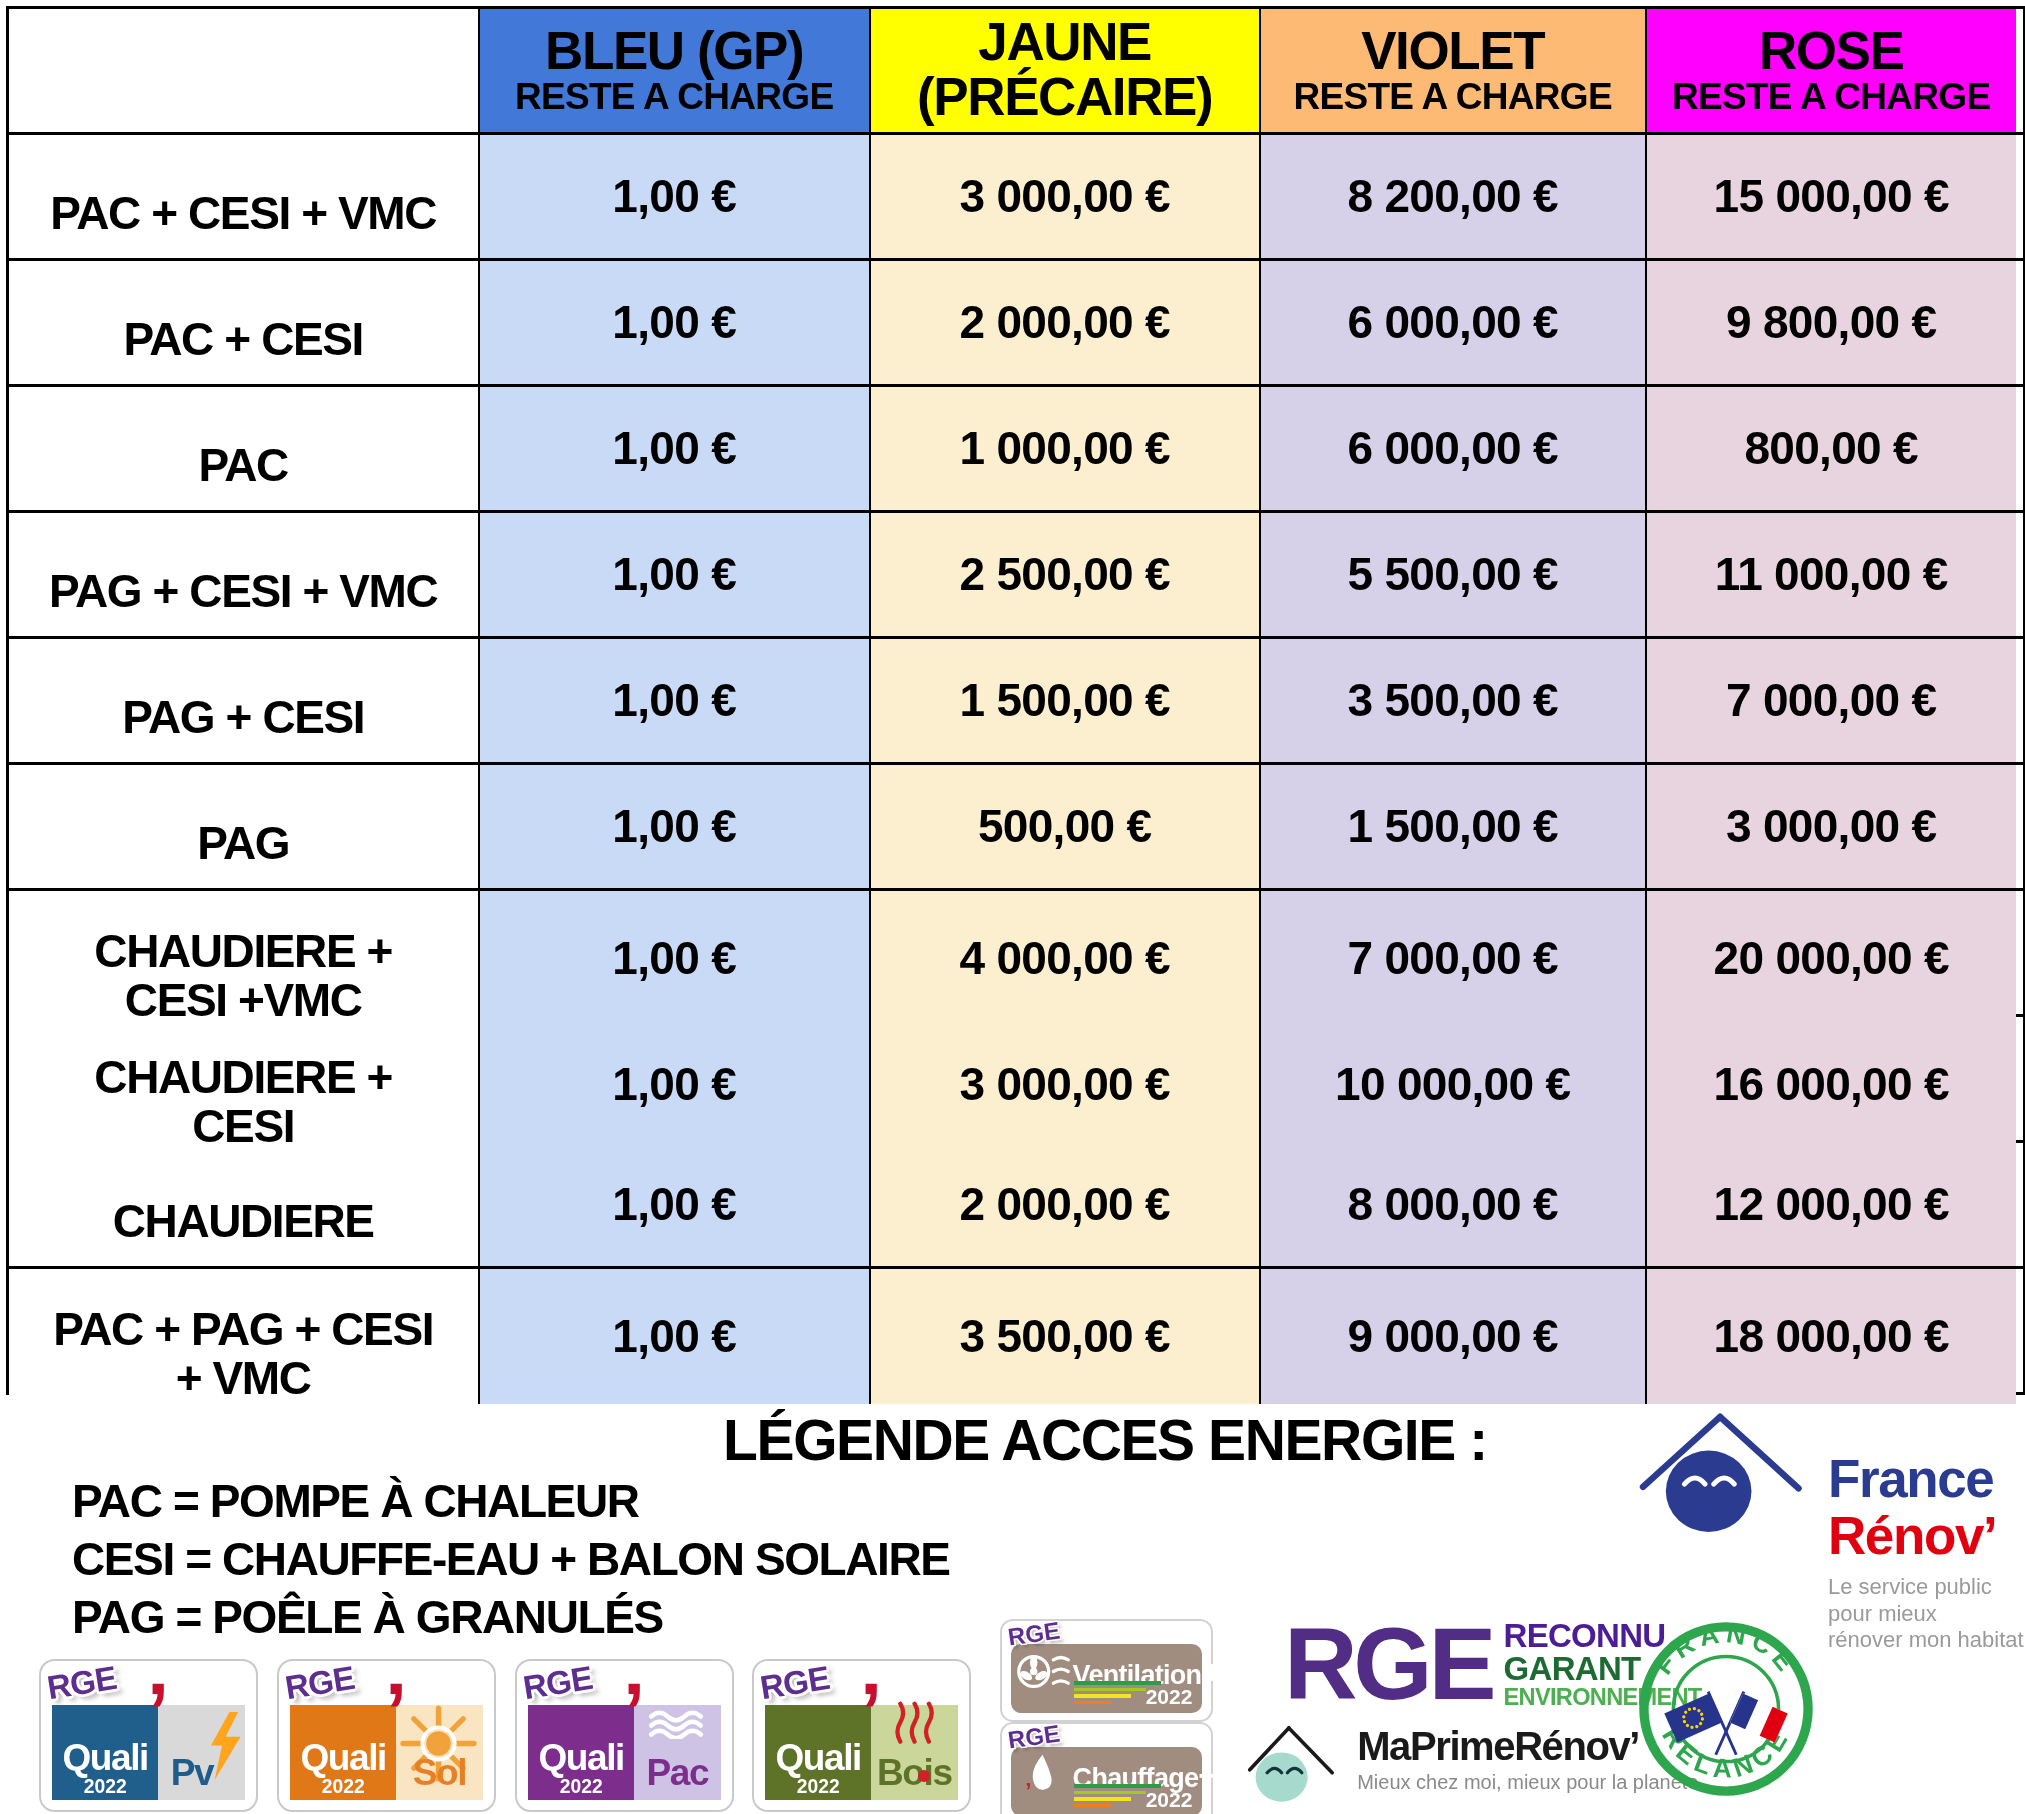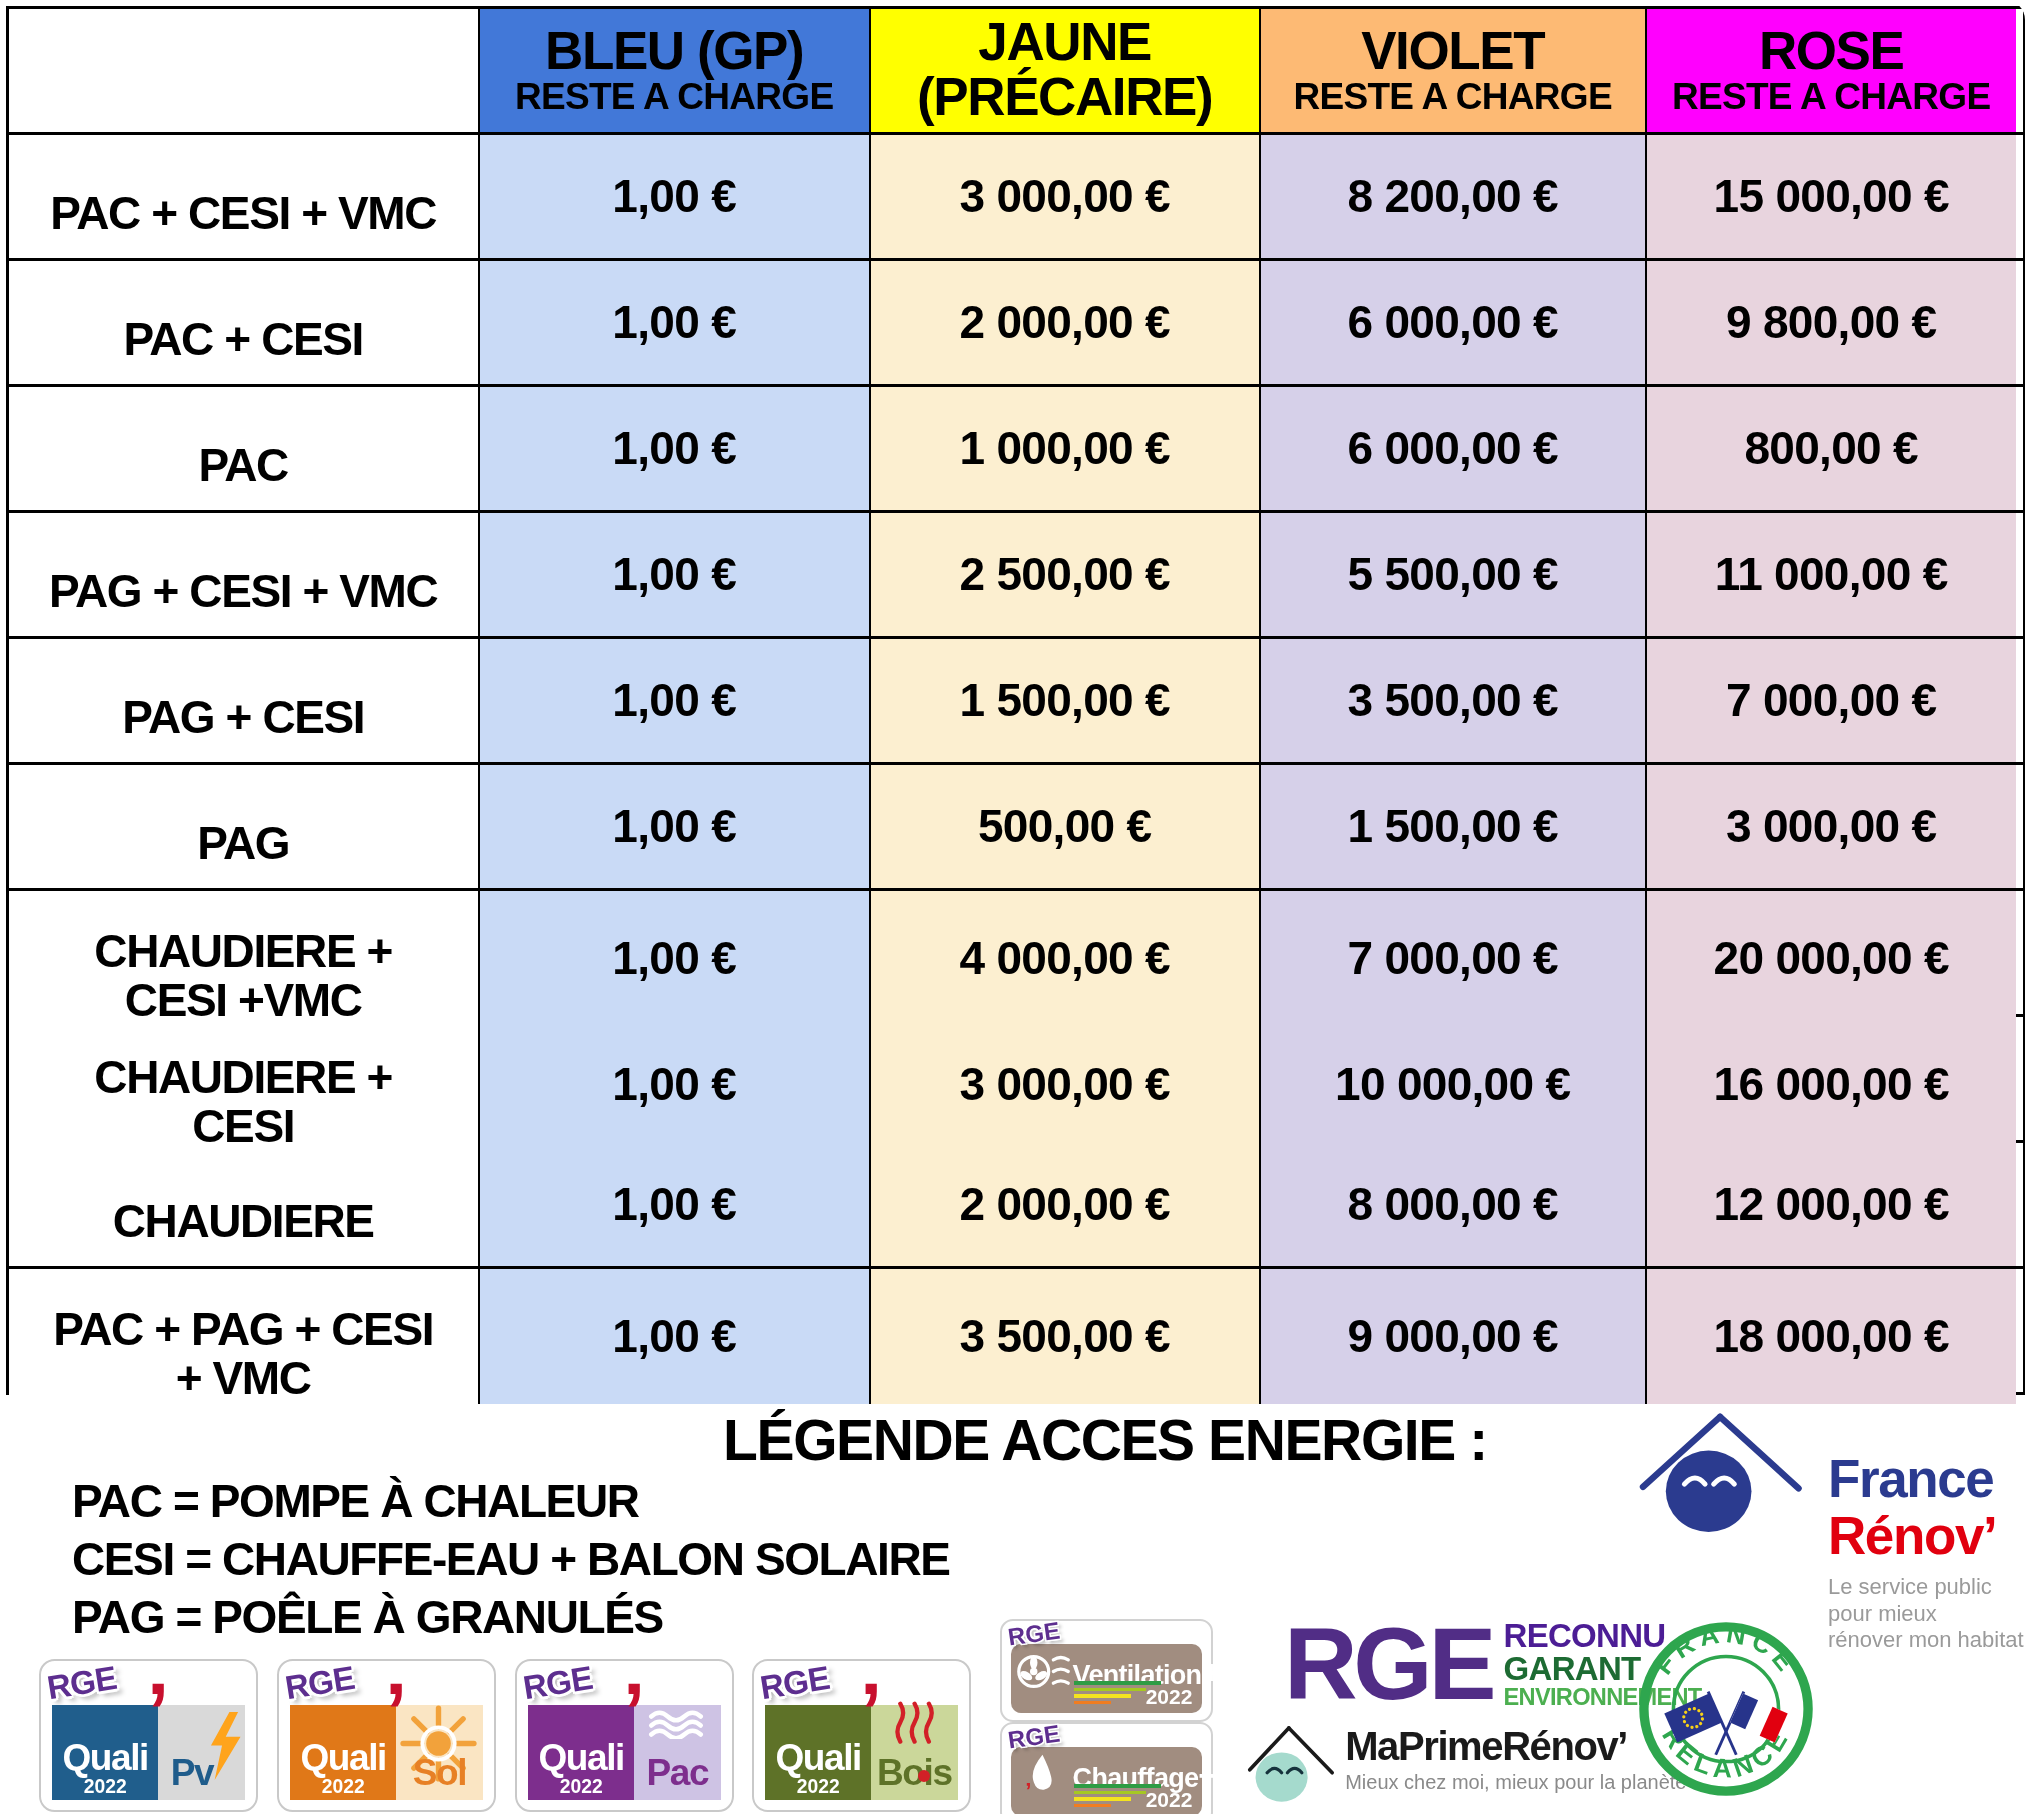--- a/index.html
+++ b/index.html
@@ -1,17 +1,17 @@
 <!DOCTYPE html>
 <html style="font-size:11.4px"><head>
 <meta charset="utf-8">
 <style>
   html,body{margin:0;padding:0;background:#fff;}
   #canvas{position:relative;width:2025px;height:1814px;background:#fff;overflow:hidden;
-          font-family:"Liberation Sans",sans-serif;color:#000;border-radius:20px;}
+          font-family:"Liberation Sans",sans-serif;color:#000;}
   .abs{position:absolute;}
 
   
   .ptable{position:absolute;left:5.7px;top:5.7px;width:2014px;border:3.6px solid #000;background:#fff;}
   .grid5{display:grid;grid-template-columns:469px 391px 390px 386px 371px;}
   .thead{height:123px;border-bottom:3.6px solid #000;}
   .trow{height:123px;border-bottom:3.6px solid #000;}
   .trow:last-child{border-bottom:0;}
   .grid5>div{box-sizing:border-box;display:flex;flex-direction:column;align-items:center;justify-content:center;}
   .grid5>div+div{border-left:2.9px solid #000;}
@@ -77,21 +77,21 @@
 
   
   .rge-block{position:absolute;left:1284px;top:1619px;display:flex;align-items:center;}
   .rge-big{font-size:102px;font-weight:900;color:#512d86;letter-spacing:-4.3px;line-height:.9;}
   .rge-words{display:flex;flex-direction:column;margin-left:11.4px;}
   .rge-w1{font-size:33px;font-weight:900;color:#4c1d95;line-height:1.0;letter-spacing:-0.7px;}
   .rge-w2{font-size:33px;font-weight:900;color:#1d6b33;line-height:1.0;letter-spacing:-0.7px;}
   .rge-w3{font-size:23.6px;font-weight:900;color:#4caf50;line-height:1.1;letter-spacing:-0.7px;}
 
   
-  .mpr{position:absolute;left:1244px;top:1712px;display:flex;align-items:center;}
+  .mpr{position:absolute;left:1244px;top:1712px;display:flex;align-items:center;gap:12px;}
   .mpr .txt{margin-left:7.2px;}
   .mpr-title{font-size:40px;font-weight:900;color:#1a1a1a;letter-spacing:-1.4px;display:block;}
   .mpr-tag{font-size:20px;color:#8a8a8a;display:block;margin-top:2.9px;}
 </style>
 </head>
 <body>
 
 <div id="canvas">
 
   <div class="ptable">

